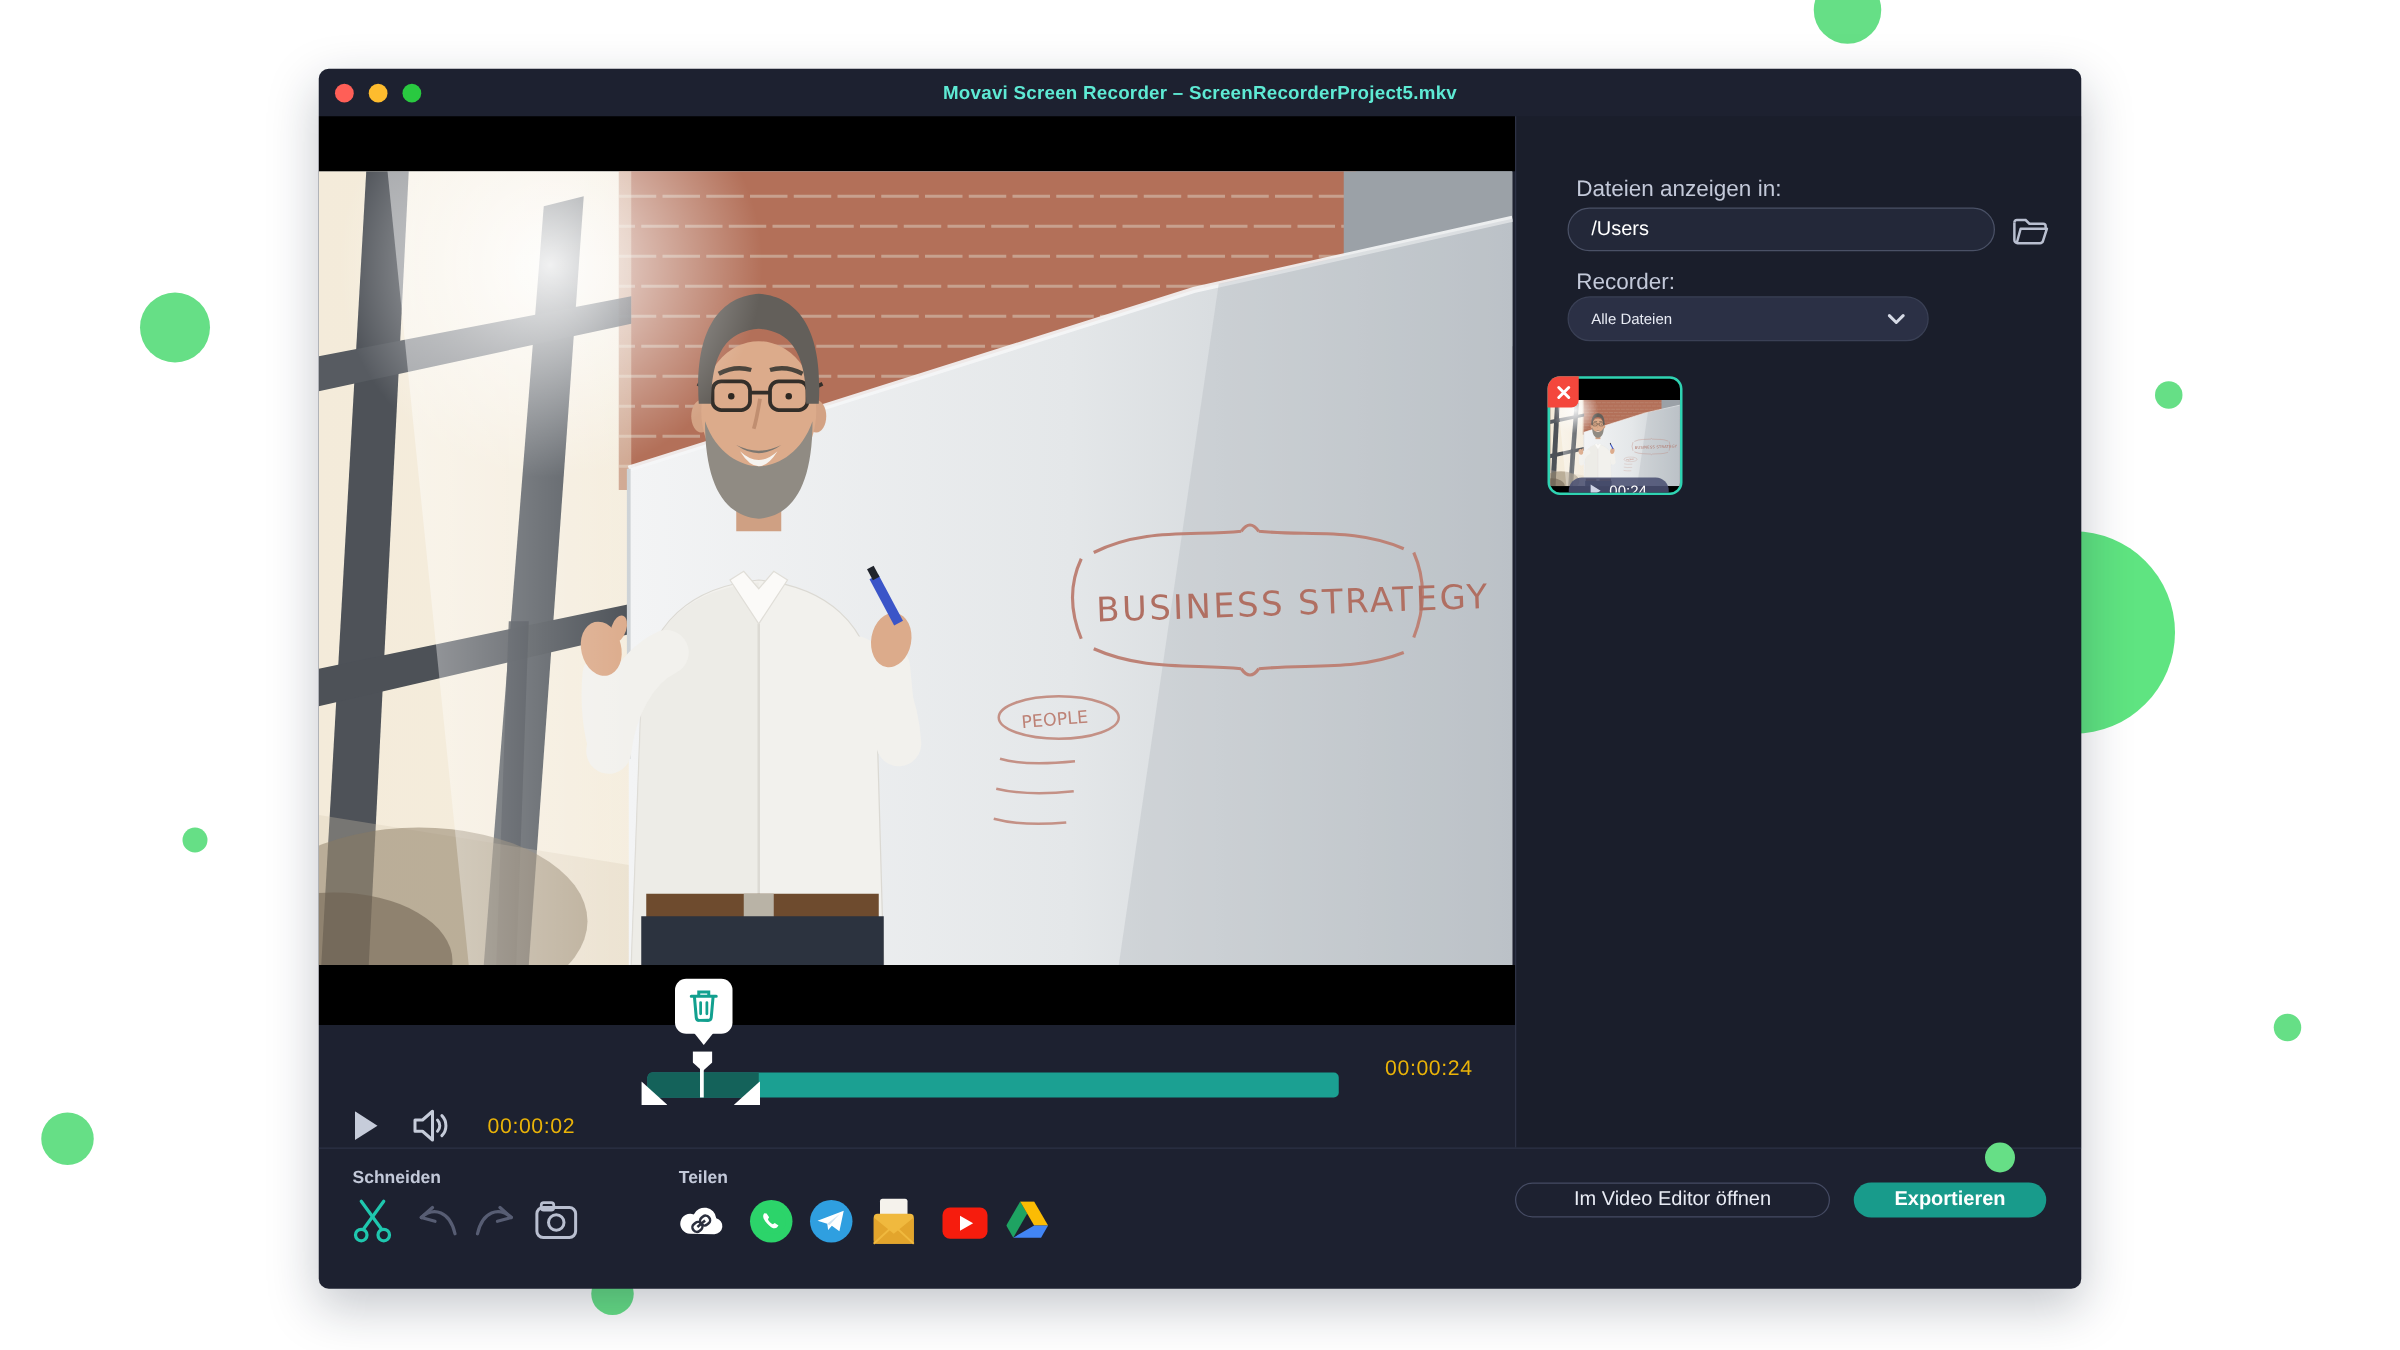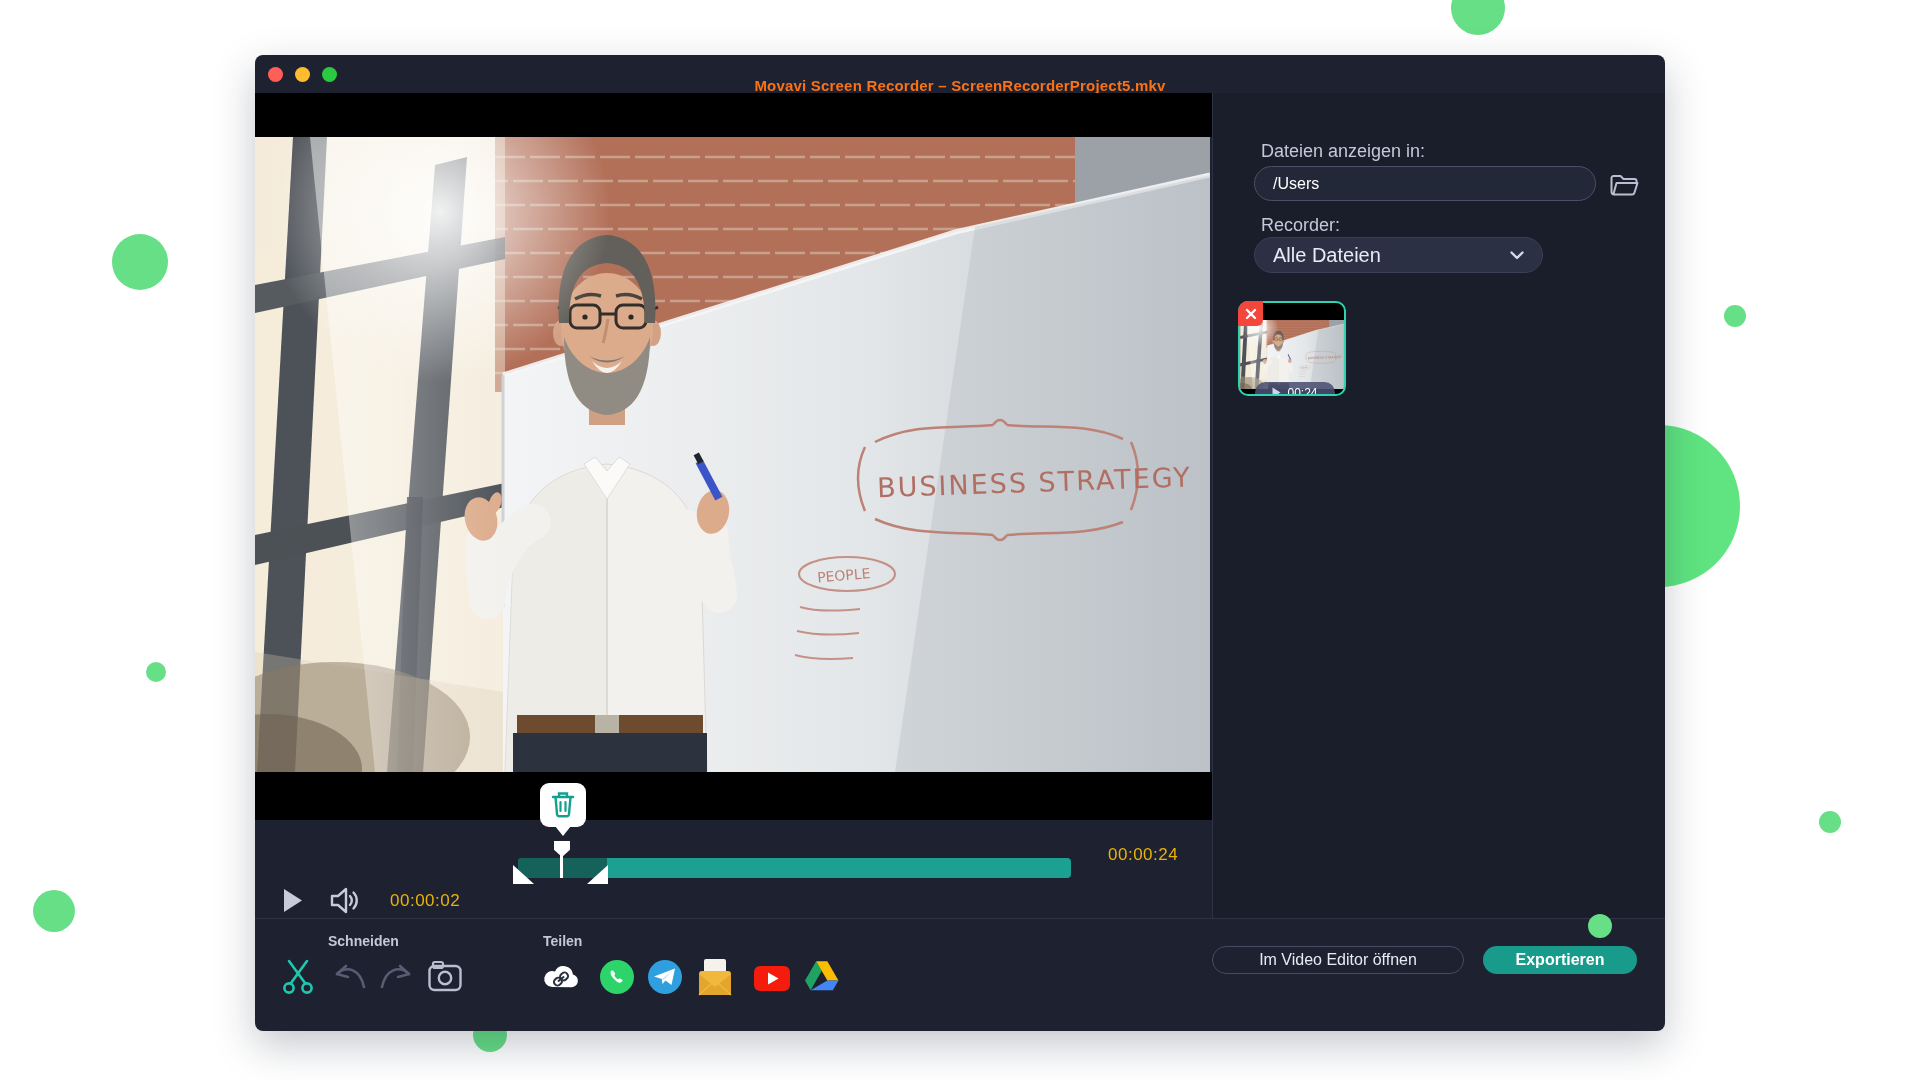--- a/index.html
+++ b/index.html
@@ -4,21 +4,21 @@
 <style>
   html,body{margin:0;padding:0;background:#fff;font-family:"Liberation Sans",sans-serif;}
   #stage{position:relative;width:1920px;height:1080px;overflow:hidden;background:#fff;}
   .abs{position:absolute;}
   .decor{border-radius:50%;background:#66df86;z-index:1;}
   #app{left:255px;top:55px;width:1410px;height:976px;background:#1d2130;border-radius:8px;
        box-shadow:0 14px 40px rgba(20,30,50,.25);z-index:2;overflow:hidden;}
   
   #titlebar{left:0;top:0;width:100%;height:38px;}
   .light{width:15px;height:15px;border-radius:50%;top:12px;}
-  #title{width:100%;top:22px;text-align:center;font-size:15px;font-weight:bold;color:#f97316;letter-spacing:.2px;}
+  #title{width:100%;top:11px;text-align:center;font-size:15px;font-weight:bold;color:#5eead4;letter-spacing:.2px;}
   
   #left-pane{left:0;top:38px;width:957px;height:825px;}
   #right-pane{left:957px;top:38px;width:453px;height:825px;border-left:1px solid #2d3245;box-sizing:border-box;background:#1a1e2b;}
   #footer{left:0;top:863px;width:1410px;height:113px;border-top:1px solid #2d3245;box-sizing:border-box;}
   .letterbox{left:0;width:957px;background:#000;}
   #video-photo{left:0;top:44px;width:955px;height:635px;}
   
   .time{font-size:17px;color:#eab308;letter-spacing:.5px;}
   #seekbar{left:263px;top:765px;width:553px;height:20px;background:#1ba092;border-radius:4px;overflow:hidden;}
   #seek-selection{left:0;top:0;width:89px;height:20px;background:#14625a;}
@@ -30,21 +30,21 @@
   #playhead-stem{left:305px;top:760px;width:3px;height:25px;background:#fff;}
   #trash-tip{left:285px;top:690px;width:46px;height:44px;background:#fff;border-radius:9px;}
   #trash-tip:after{content:"";position:absolute;left:15px;top:43px;border:8px solid transparent;border-top:10px solid #fff;}
   #expander{left:957px;top:423px;width:22px;height:60px;background:#262b3e;border:1px solid #3a4157;border-left:none;
      border-radius:0 8px 8px 0;box-sizing:border-box;display:flex;align-items:center;justify-content:center;}
   
   .side-label{font-size:18px;color:#c3c9d9;}
   #path-input{left:41px;top:73px;width:342px;height:35px;background:#232839;border:1px solid #4a5166;border-radius:18px;
      color:#ffffff;font-size:16px;padding:0 18px;box-sizing:border-box;font-family:"Liberation Sans",sans-serif;outline:none;}
   #filter-select{left:41px;top:144px;width:289px;height:36px;background:#2b3045;border:1px solid #3a4055;border-radius:18px;
-     color:#e8ebf4;font-size:20px;display:flex;align-items:center;padding:0 18px;box-sizing:border-box;justify-content:space-between;}
+     color:#e8ebf4;font-size:12px;display:flex;align-items:center;padding:0 18px;box-sizing:border-box;justify-content:space-between;}
   #thumb{left:25px;top:208px;width:108px;height:95px;background:#000;border:2px solid #2fd3b2;border-radius:10px;box-sizing:border-box;overflow:hidden;}
   #thumb-scene{left:0;top:17px;width:104px;height:69px;}
   #thumb-x{left:25px;top:208px;width:25px;height:25px;background:#f4473c;border-radius:10px 0 6px 0;display:flex;align-items:center;justify-content:center;z-index:3;}
   #thumb-duration{left:15px;top:79px;width:80px;height:21px;background:rgba(74,80,114,.88);border-radius:11px;
      display:flex;align-items:center;justify-content:center;gap:6px;color:#fff;font-size:12px;}
   
   .section-label{font-size:14px;font-weight:bold;color:#c3c9d9;}
   .pill-btn{height:28px;border-radius:22px;display:flex;align-items:center;justify-content:center;font-size:16px;box-sizing:border-box;}
   #open-editor-btn{left:957px;top:27px;width:252px;border:1px solid #454b63;color:#e8ebf4;background:transparent;}
   #export-btn{left:1228px;top:27px;width:154px;background:#189b8b;color:#fff;font-weight:bold;}
@@ -255,21 +255,21 @@
         </div>
       </div>
       <div class="abs" id="thumb-x">
         <svg width="12" height="12" viewBox="0 0 12 12">
           <path d="M2 2 L10 10 M10 2 L2 10" stroke="#fff" stroke-width="2.4" stroke-linecap="round"></path>
         </svg>
       </div>
     </div>
 
     <div class="abs" id="footer">
-      <div class="abs section-label" style="left:27px;top:14px;margin-left:46px;">Schneiden</div>
+      <div class="abs section-label" style="left:27px;top:14px;">Schneiden</div>
 
       <svg class="abs icon-btn" style="left:26px;top:40px;" width="34" height="36" viewBox="0 0 34 36">
         <line x1="8" y1="2" x2="24" y2="24" stroke="#1fc7ae" stroke-width="2.6" stroke-linecap="round"></line>
         <line x1="26" y1="2" x2="10" y2="24" stroke="#1fc7ae" stroke-width="2.6" stroke-linecap="round"></line>
         <circle cx="8" cy="29" r="4.6" fill="none" stroke="#1fc7ae" stroke-width="2.6"></circle>
         <circle cx="26" cy="29" r="4.6" fill="none" stroke="#1fc7ae" stroke-width="2.6"></circle>
       </svg>
       <svg class="abs icon-btn" style="left:78px;top:44px;" width="36" height="28" viewBox="0 0 36 28">
         <path d="M4 11 C14 2, 27 6, 31 24" fill="none" stroke="#575d73" stroke-width="2.6" stroke-linecap="round"></path>
         <path d="M4 11 l9 -8 M4 11 l11 3" fill="none" stroke="#575d73" stroke-width="2.6" stroke-linecap="round"></path>

